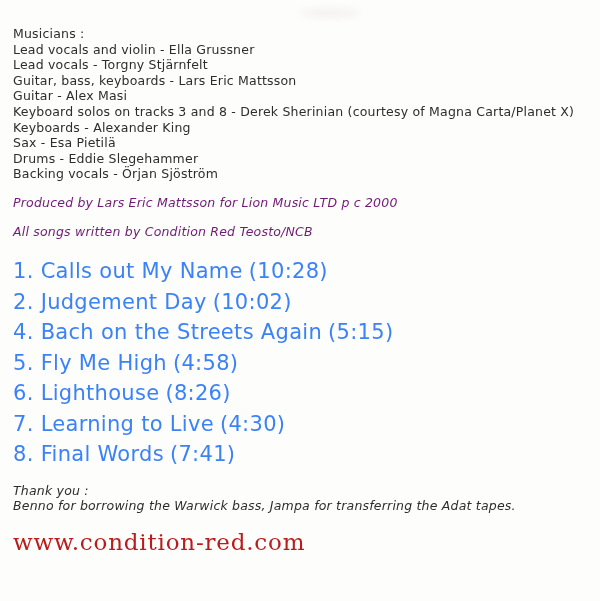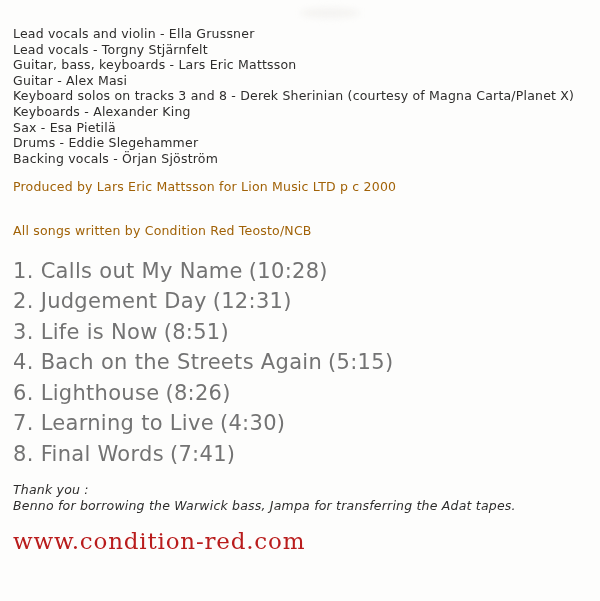--- a/index.html
+++ b/index.html
@@ -29,31 +29,32 @@
     letter-spacing: 0.2px;
     color: #2e2d2c;
   }
   .credit-line, .meta-line, .thanks-line {
     white-space: nowrap;
   }
   .meta-line {
     font-size: 12.5px;
     line-height: 15.6px;
     letter-spacing: 0.2px;
-    color: #a16207;
+    color: #701a75;
+    font-style: italic;
   }
   .produced-line { margin-top: 13px; }
-  .writing-line  { margin-top: 28px; }
+  .writing-line  { margin-top: 13px; }
   
   .tracklist {
     margin-top: 17px;
     font-size: 21px;
     line-height: 30.5px;
     letter-spacing: 0.3px;
-    color: #737373;
+    color: #3b82f6;
   }
   .track { white-space: nowrap; }
   .track .num { margin-right: 7px; }
   .track .dur { margin-left: 6px; }
   .thanks-block { margin-top: 13px; font-style: italic; }
   
   .website {
     margin-top: 15px;
     font-family: "DejaVu Serif", "Liberation Serif", serif;
     font-size: 23px;
@@ -73,47 +74,48 @@
   }
 </style>
 </head>
 <body>
 
 <div class="scan-smudge"></div>
 
 <div class="page">
 
   <div class="credits-block">
+    <div class="credit-line">Musicians :</div>
     <div class="credit-line">Lead vocals and violin - Ella Grussner</div>
     <div class="credit-line">Lead vocals - Torgny Stjärnfelt</div>
     <div class="credit-line">Guitar, bass, keyboards - Lars Eric Mattsson</div>
     <div class="credit-line">Guitar - Alex Masi</div>
     <div class="credit-line">Keyboard solos on tracks 3 and 8 - Derek Sherinian (courtesy of Magna Carta/Planet X)</div>
     <div class="credit-line">Keyboards - Alexander King</div>
     <div class="credit-line">Sax - Esa Pietilä</div>
     <div class="credit-line">Drums - Eddie Slegehammer</div>
     <div class="credit-line">Backing vocals - Örjan Sjöström</div>
   </div>
 
   <div class="meta-line produced-line">Produced by Lars Eric Mattsson for Lion Music LTD p c 2000</div>
 
   <div class="meta-line writing-line">All songs written by Condition Red Teosto/NCB</div>
 
   <div class="tracklist">
     <div class="track">
       <span class="num">1.</span><span class="title">Calls out My Name</span><span class="dur">(10:28)</span>
     </div>
     <div class="track">
-      <span class="num">2.</span><span class="title">Judgement Day</span><span class="dur">(12:31)</span>
-    </div>
-    <div class="track">
-      <span class="num">3.</span><span class="title">Life is Now</span><span class="dur">(8:51)</span>
+      <span class="num">2.</span><span class="title">Judgement Day</span><span class="dur">(10:02)</span>
     </div>
     <div class="track">
       <span class="num">4.</span><span class="title">Bach on the Streets Again</span><span class="dur">(5:15)</span>
+    </div>
+    <div class="track">
+      <span class="num">5.</span><span class="title">Fly Me High</span><span class="dur">(4:58)</span>
     </div>
     <div class="track">
       <span class="num">6.</span><span class="title">Lighthouse</span><span class="dur">(8:26)</span>
     </div>
     <div class="track">
       <span class="num">7.</span><span class="title">Learning to Live</span><span class="dur">(4:30)</span>
     </div>
     <div class="track">
       <span class="num">8.</span><span class="title">Final Words</span><span class="dur">(7:41)</span>
     </div>

